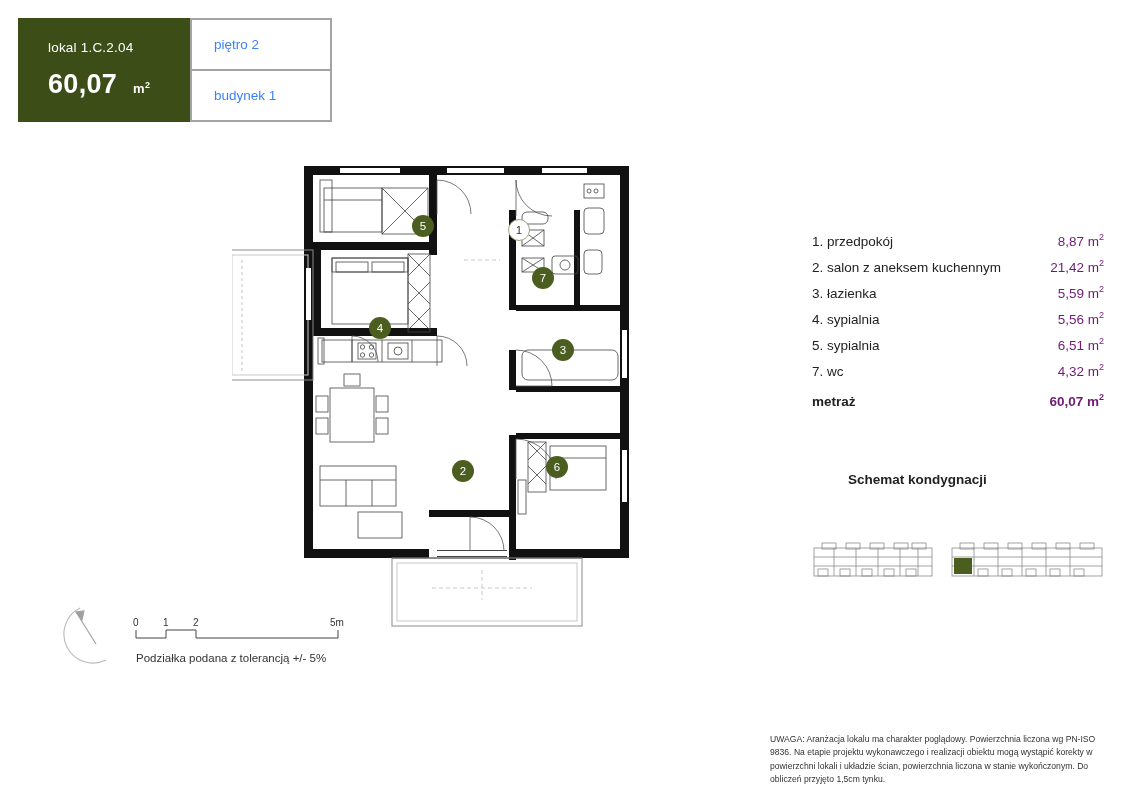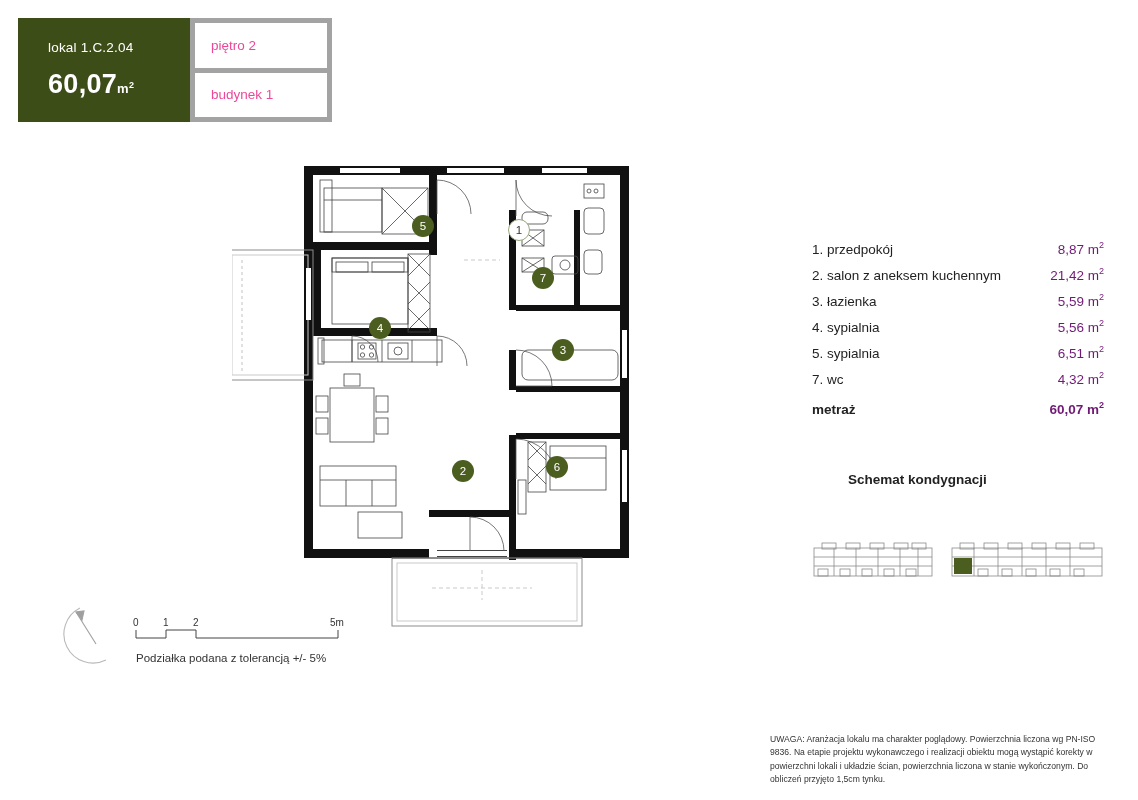--- a/index.html
+++ b/index.html
@@ -17,33 +17,33 @@
   .header { position: absolute; left: 18px; top: 18px; display: flex; align-items: stretch; }
   .hdr-green {
     width: 172px; height: 104px;
     background: #3d4d18;
     color: #fff;
     padding: 22px 0 0 30px;
   }
   .hdr-green .lokal-line { font-size: 13.5px; letter-spacing: .2px; }
   .hdr-green .lokal-line .code { }
   .hdr-green .area { margin-top: 14px; font-size: 27px; font-weight: bold; letter-spacing: .3px; }
-  .hdr-green .area .unit { font-size: 13px; font-weight: bold; vertical-align: baseline; }
+  .hdr-green .area .unit { font-size: 13px; font-weight: bold; vertical-align: baseline; margin-left: 16px; }
   .hdr-green .area .unit sup { font-size: 9px; }
 
   .hdr-cells { width: 142px; height: 104px; display: flex; flex-direction: column; }
   .hdr-cell {
-    flex: 1; border: 5px solid #a3a3a3;
+    flex: 1; border: 2px solid #a3a3a3;
     display: flex; align-items: center;
-    padding-left: 16px; font-size: 13.5px; color: #ec4899;
+    padding-left: 22px; font-size: 13.5px; color: #3b82f6;
   }
   .hdr-cell.top { border-bottom: none; }
 
   
-  .rooms { position: absolute; left: 812px; top: 240px; width: 292px; text-align: right; }
+  .rooms { position: absolute; left: 812px; top: 232px; width: 292px; text-align: right; }
   .room-row { display: flex; justify-content: space-between; align-items: baseline; height: 26px; font-size: 13.5px; }
   .room-row .nm { color: #222; }
   .room-row .val { color: #701a75; white-space: nowrap; }
   .room-row .val sup { font-size: 9px; }
   .room-row.total { font-weight: bold; margin-top: 4px; }
 
   .schemat-title { position: absolute; left: 848px; top: 472px; font-size: 13.5px; font-weight: bold; }
 
   
   .scheme { position: absolute; left: 812px; top: 540px; width: 292px; height: 44px; }

